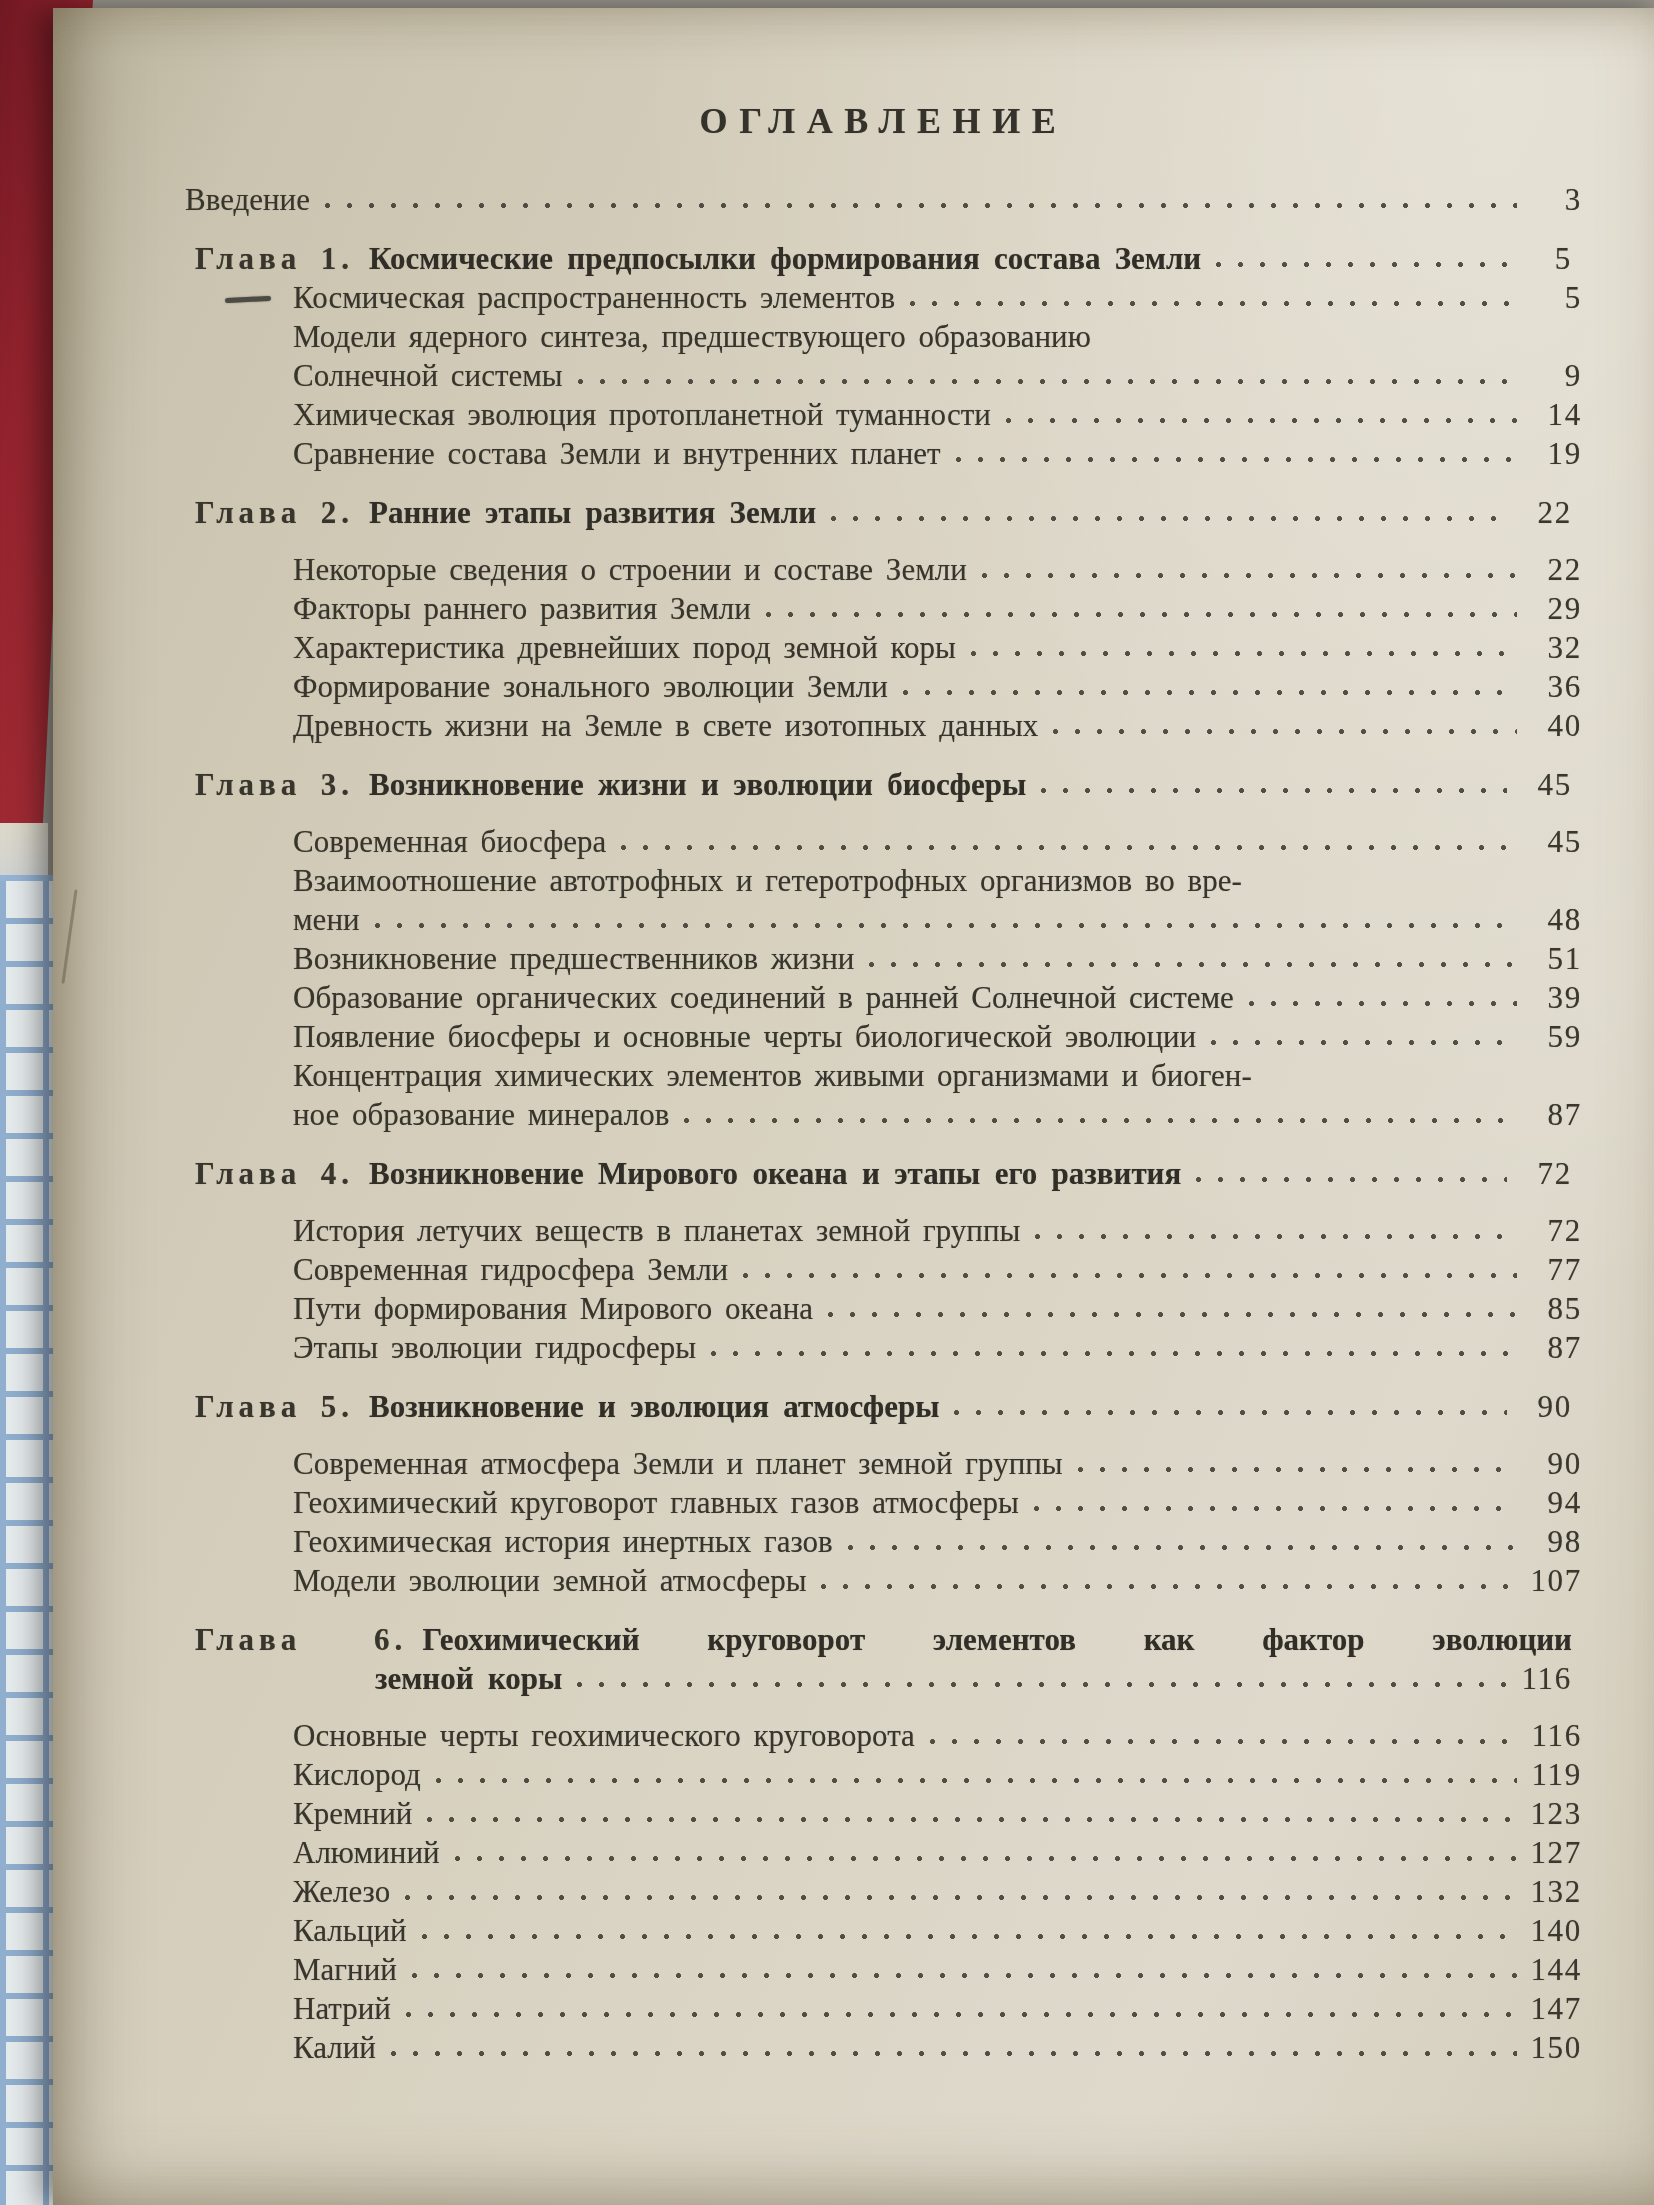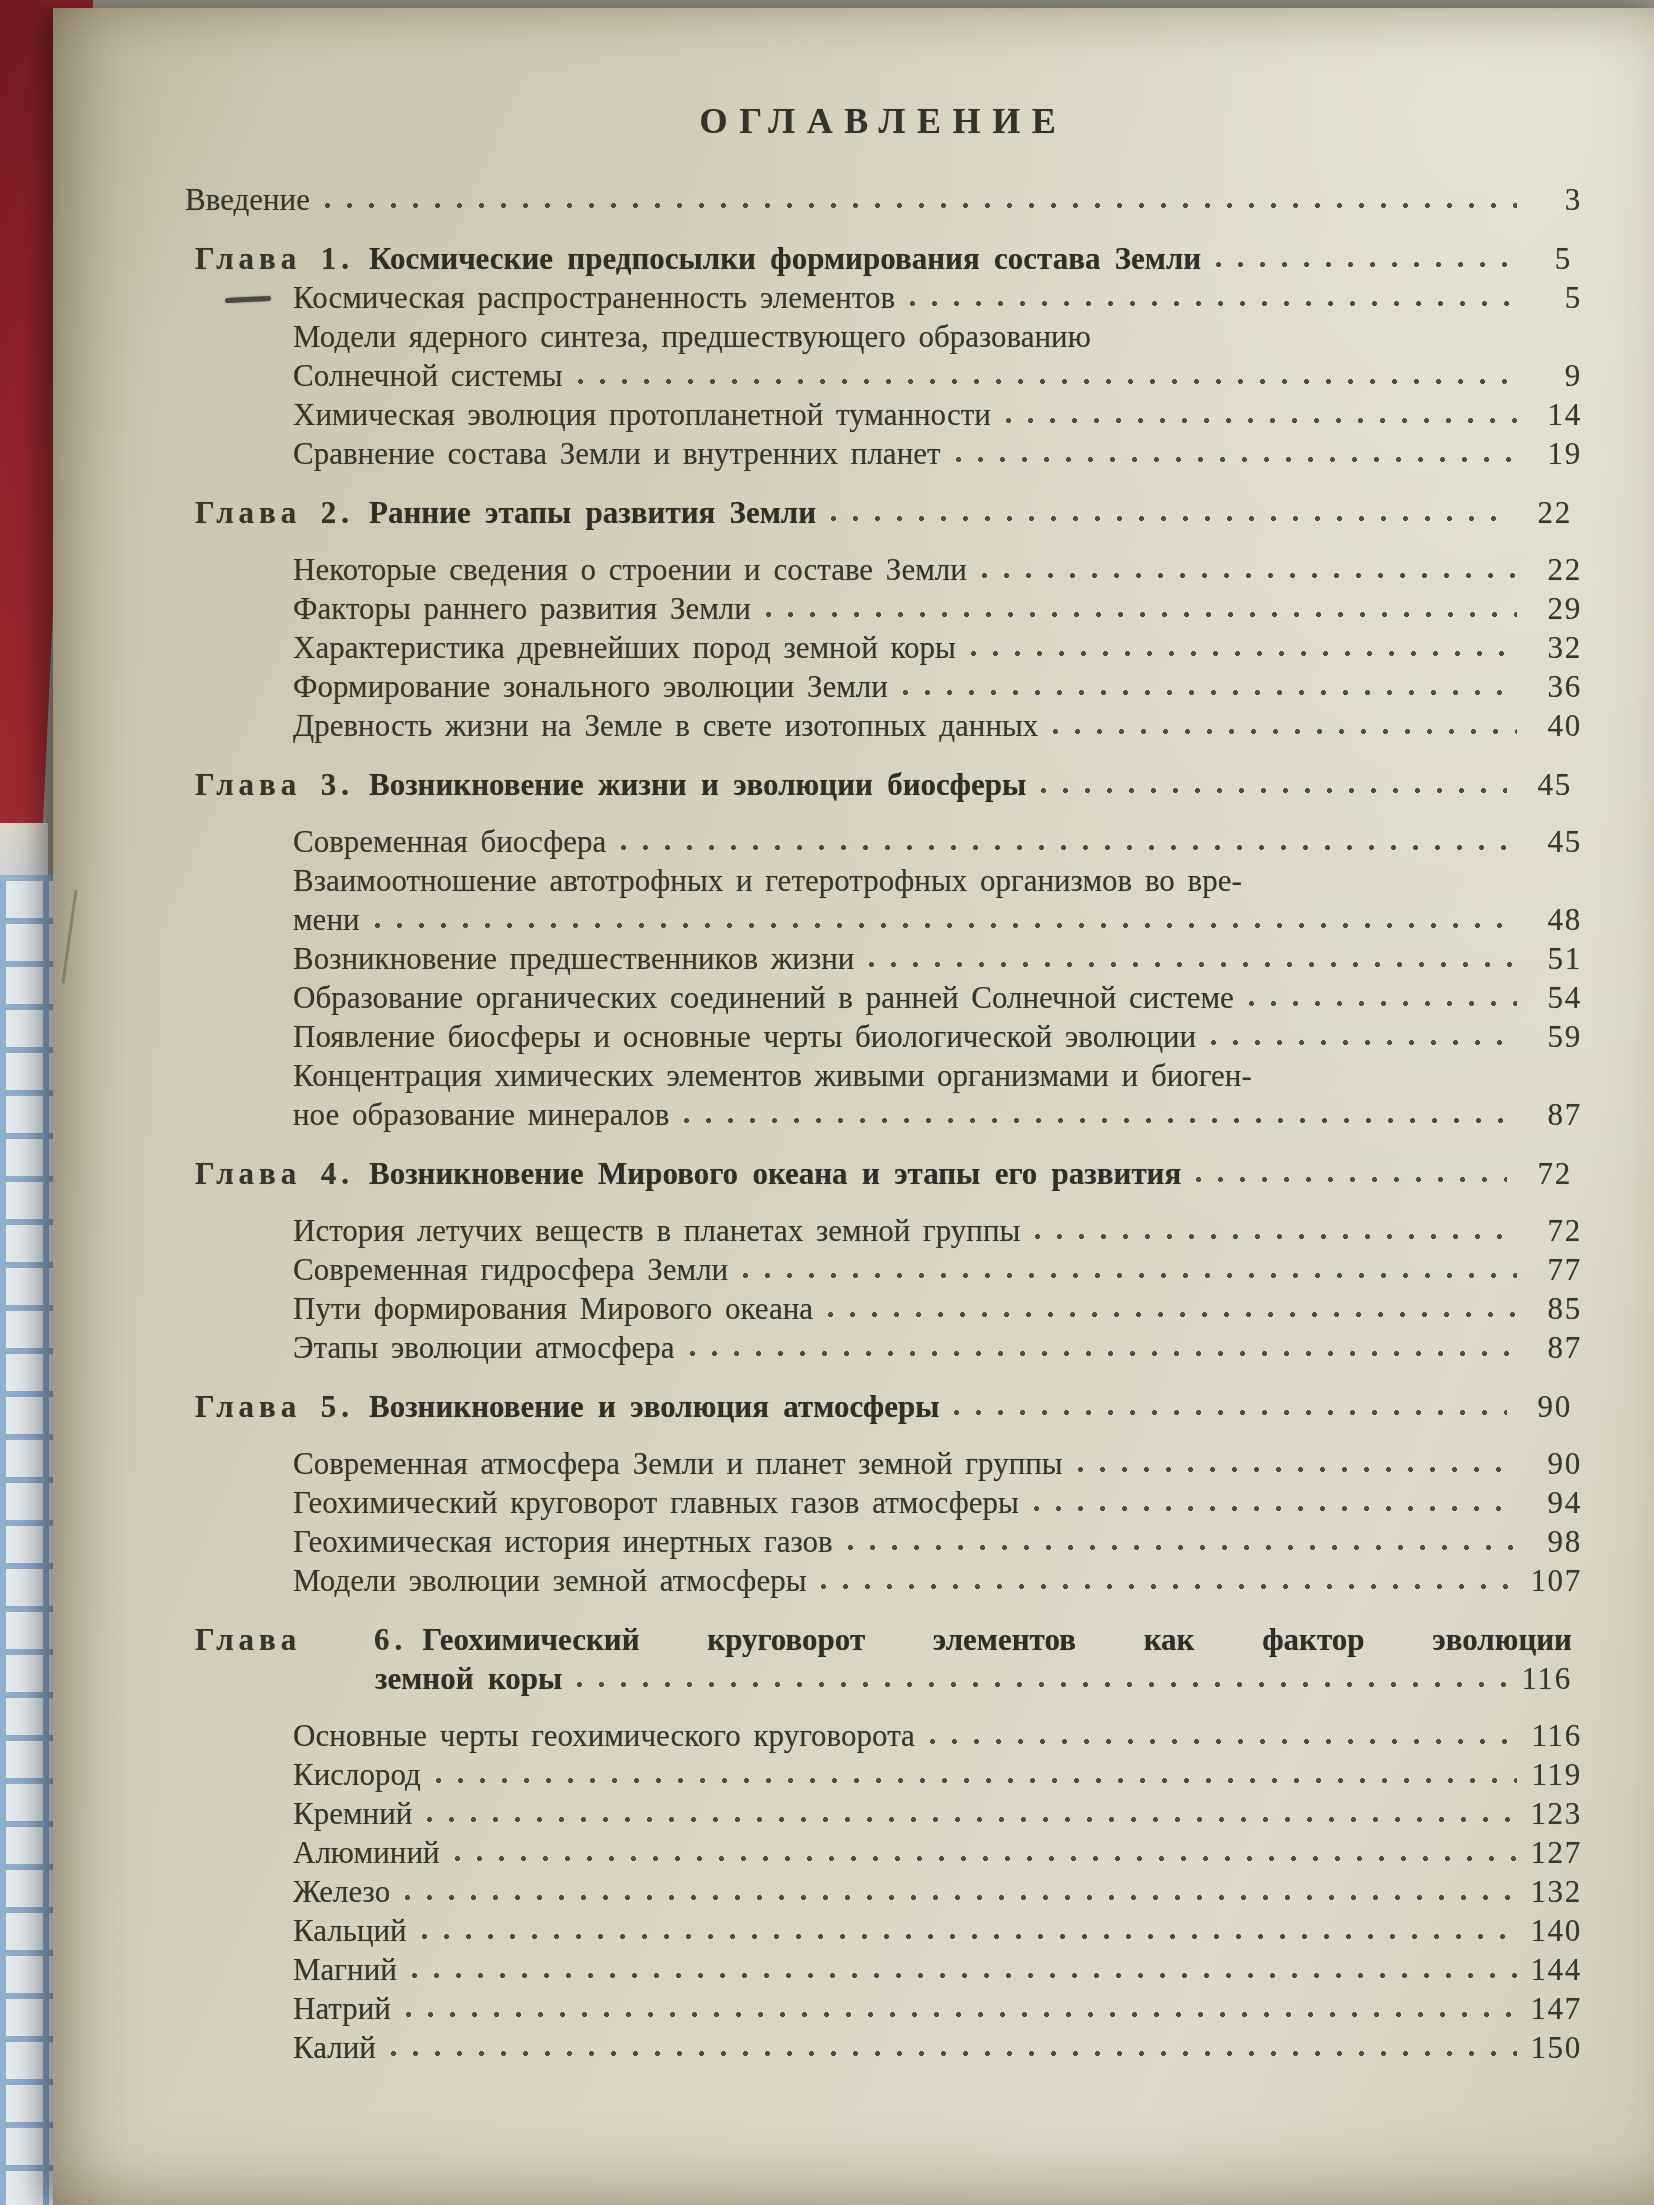--- a/index.html
+++ b/index.html
@@ -232,21 +232,21 @@
           <div class="line last">
             <span class="txt">Возникновение предшественников жизни</span>
             <span class="dots"></span>
             <span class="num">51</span>
           </div>
         </div>
         <div class="entry sub">
           <div class="line last">
             <span class="txt">Образование органических соединений в ранней Солнечной системе</span>
             <span class="dots"></span>
-            <span class="num">54</span>
+            <span class="num">39</span>
           </div>
         </div>
         <div class="entry sub">
           <div class="line last">
             <span class="txt">Появление биосферы и основные черты биологической эволюции</span>
             <span class="dots"></span>
             <span class="num">59</span>
           </div>
         </div>
         <div class="entry sub">
@@ -281,21 +281,21 @@
         </div>
         <div class="entry sub">
           <div class="line last">
             <span class="txt">Пути формирования Мирового океана</span>
             <span class="dots"></span>
             <span class="num">85</span>
           </div>
         </div>
         <div class="entry sub">
           <div class="line last">
-            <span class="txt">Этапы эволюции атмосфера</span>
+            <span class="txt">Этапы эволюции гидросферы</span>
             <span class="dots"></span>
             <span class="num">87</span>
           </div>
         </div>
         <div class="entry chapter">
           <div class="line last">
             <span class="prefix">Глава 5.</span>
             <span class="txt">Возникновение и эволюция атмосферы</span>
             <span class="dots"></span>
             <span class="num">90</span>

